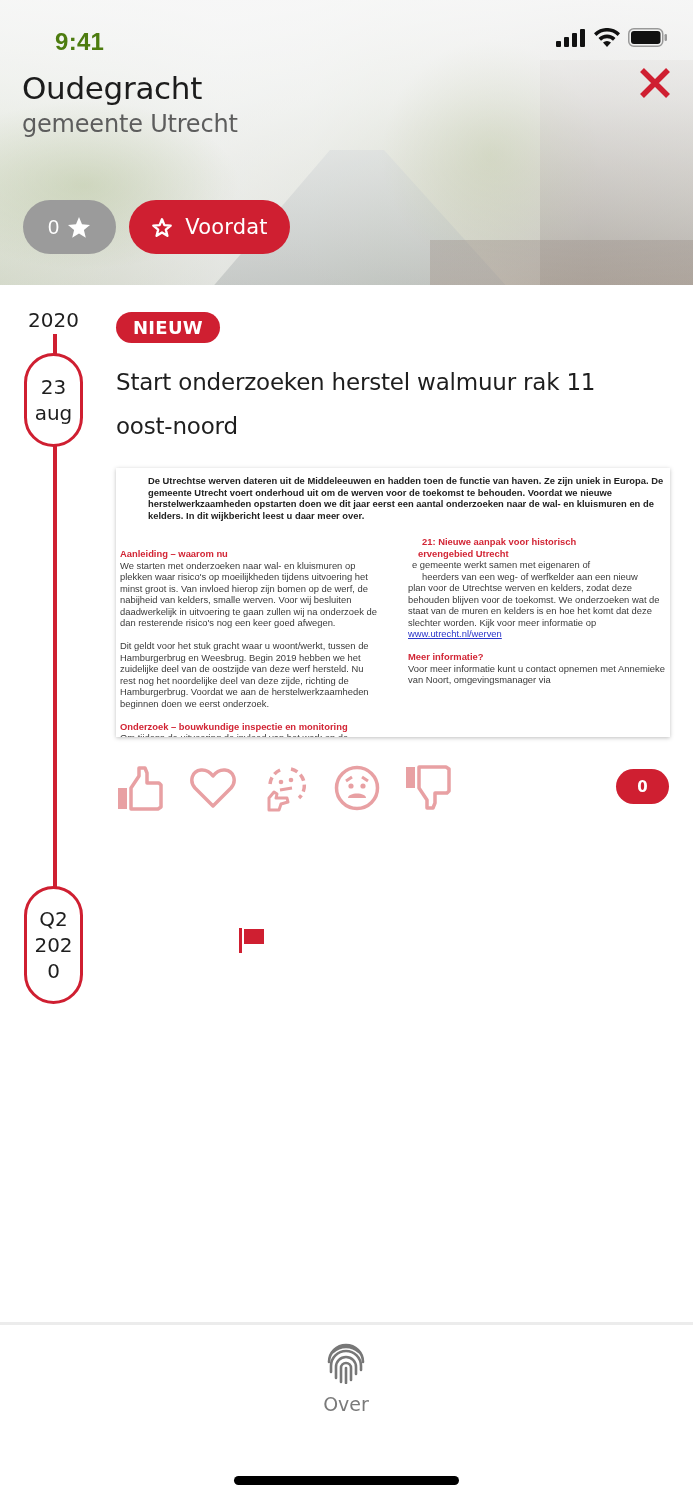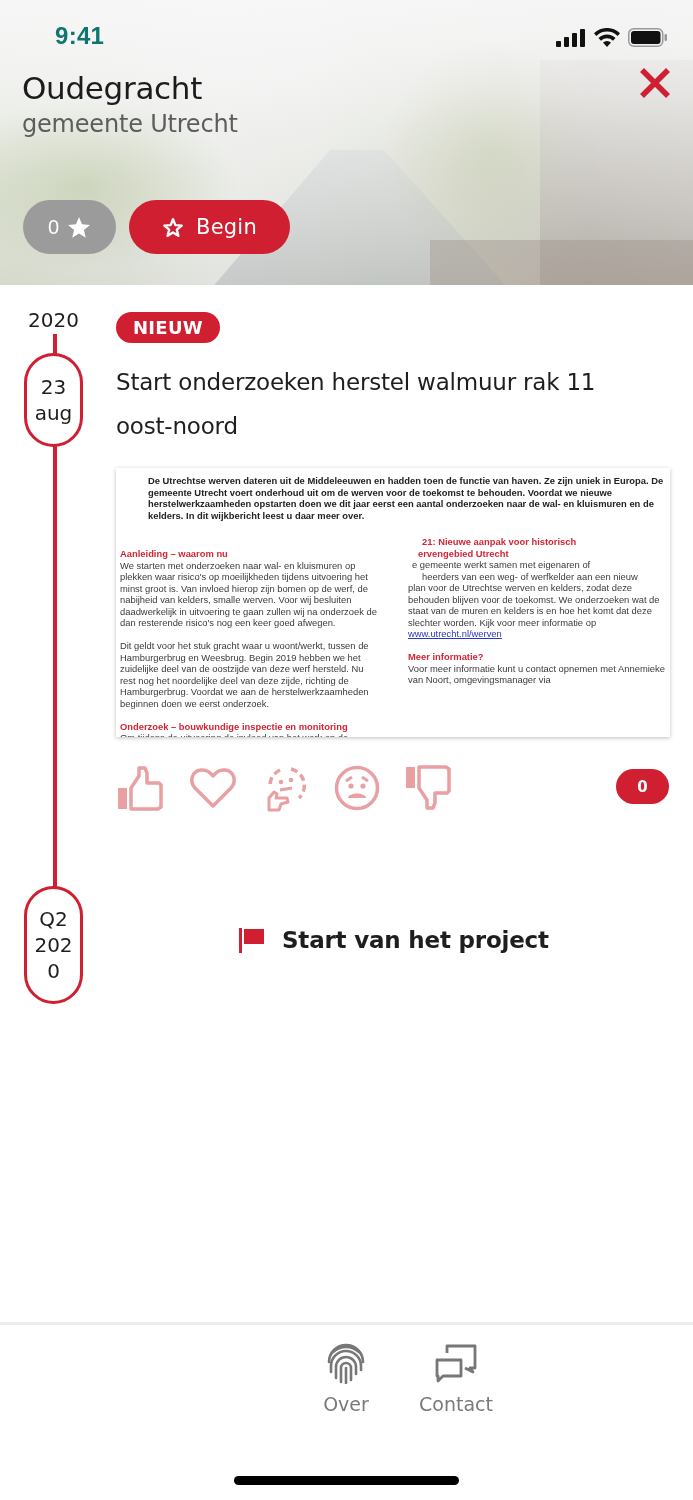--- a/index.html
+++ b/index.html
@@ -29,21 +29,21 @@
   .hero .houses-r {
     position: absolute; left: 540px; top: 60px; width: 160px; height: 225px;
     background: linear-gradient(180deg, rgba(200,195,190,0.45), rgba(120,110,100,0.45));
   }
   .hero .quay {
     position: absolute; left: 430px; top: 240px; width: 270px; height: 50px;
     background: linear-gradient(180deg, rgba(120,105,95,0.45), rgba(140,120,105,0.45));
   }
 
   .status-bar { position: absolute; left: 0; top: 0; width: 693px; height: 78px; }
-  .status-time { position: absolute; left: 55px; top: 22px; font-size: 24px; font-weight: bold; color: #0f766e; font-family: "Liberation Sans", sans-serif; letter-spacing: 0.3px; text-align: center; }
+  .status-time { position: absolute; left: 55px; top: 28px; font-size: 24px; font-weight: bold; color: #4d7c0f; font-family: "Liberation Sans", sans-serif; letter-spacing: 0.3px; text-align: center; }
   .status-icons { position: absolute; right: 25px; top: 28px; display: flex; align-items: center; gap: 8px; }
 
   .close-btn { position: absolute; left: 638px; top: 66px; width: 34px; height: 34px; cursor: pointer; }
   .hero-title { position: absolute; left: 22px; top: 70px; font-size: 31px; font-weight: normal; color: #1c1c1c; letter-spacing: -0.3px; }
   .hero-subtitle { position: absolute; left: 22px; top: 110px; font-size: 24px; color: #5d5d5d; letter-spacing: -0.2px; }
 
   .star-count-btn {
     position: absolute; left: 23px; top: 200px; width: 93px; height: 54px; border-radius: 27px;
     background: #9b9b9b; display: flex; align-items: center; justify-content: center; gap: 8px; color: #fff; cursor: pointer;
   }
@@ -144,21 +144,21 @@
   <span class="count">0</span>
   <svg width="24" height="23" viewBox="0 0 24 23">
     <path d="M12 1 L15 8.3 L23 8.9 L16.9 14 L18.8 21.8 L12 17.6 L5.2 21.8 L7.1 14 L1 8.9 L9 8.3 Z" fill="#fff"></path>
   </svg>
 </div>
 
 <div class="follow-btn">
   <svg width="22" height="21" viewBox="0 0 24 23">
     <path d="M12 2.5 L14.6 8.9 L21.5 9.4 L16.2 13.9 L17.9 20.6 L12 17 L6.1 20.6 L7.8 13.9 L2.5 9.4 L9.4 8.9 Z" fill="none" stroke="#fff" stroke-width="2.6" stroke-linejoin="round"></path>
   </svg>
-  <span class="label">Begin</span>
+  <span class="label">Voordat</span>
 </div>
 
 <div class="timeline-year">2020</div>
 <div class="tl-line" style="top:334px;height:20px;"></div>
 <div class="tl-pill" style="top:353px;height:94px;">
   <span>23</span>
   <span>aug</span>
 </div>
 <div class="tl-line" style="top:446px;height:442px;"></div>
 <div class="tl-pill" style="top:886px;height:118px;">
@@ -228,44 +228,32 @@
     </svg>
   </div>
 </div>
 <div class="reaction-count">0</div>
 
 <div class="milestone">
   <svg width="28" height="28" viewBox="0 0 28 28">
     <rect x="1" y="2" width="3" height="25" fill="#cf1f31"></rect>
     <path d="M6 3 L26 3 L26 18 L6 18 Z" fill="#cf1f31"></path>
   </svg>
-  <span class="label">Start van het project</span>
 </div>
 
 <div class="tab-bar">
   <div class="tab" style="left:291px;">
     <div class="icon">
       <svg width="42" height="42" viewBox="0 0 42 42">
         <g fill="none" stroke="#777" stroke-width="2.6" stroke-linecap="round">
           <path d="M8 10 A19 19 0 0 1 34 10"></path>
           <path d="M4 20 A17 17 0 0 1 38 20"></path>
           <path d="M6 30 L6 24 A15 15 0 0 1 36 24 L36 28"></path>
           <path d="M11 36 L11 25 A10 10 0 0 1 31 25 L31 32"></path>
           <path d="M16 40 L16 26 A5 5 0 0 1 26 26 L26 38"></path>
           <path d="M21 26 L21 41"></path>
         </g>
       </svg>
     </div>
     <span class="label">Over</span>
   </div>
-  <div class="tab" style="left:401px;">
-    <div class="icon">
-      <svg width="42" height="40" viewBox="0 0 42 40">
-        <g fill="none" stroke="#777" stroke-width="2.8" stroke-linejoin="round">
-          <path d="M12 10 L12 3 L40 3 L40 25 L35 25 L38 29 L30 25"></path>
-          <path d="M2 17 L26 17 L26 33 L8 33 L3 38 L3 33 L2 33 Z"></path>
-        </g>
-      </svg>
-    </div>
-    <span class="label">Contact</span>
-  </div>
 </div>
 <div class="home-indicator"></div>
 
 </body></html>

